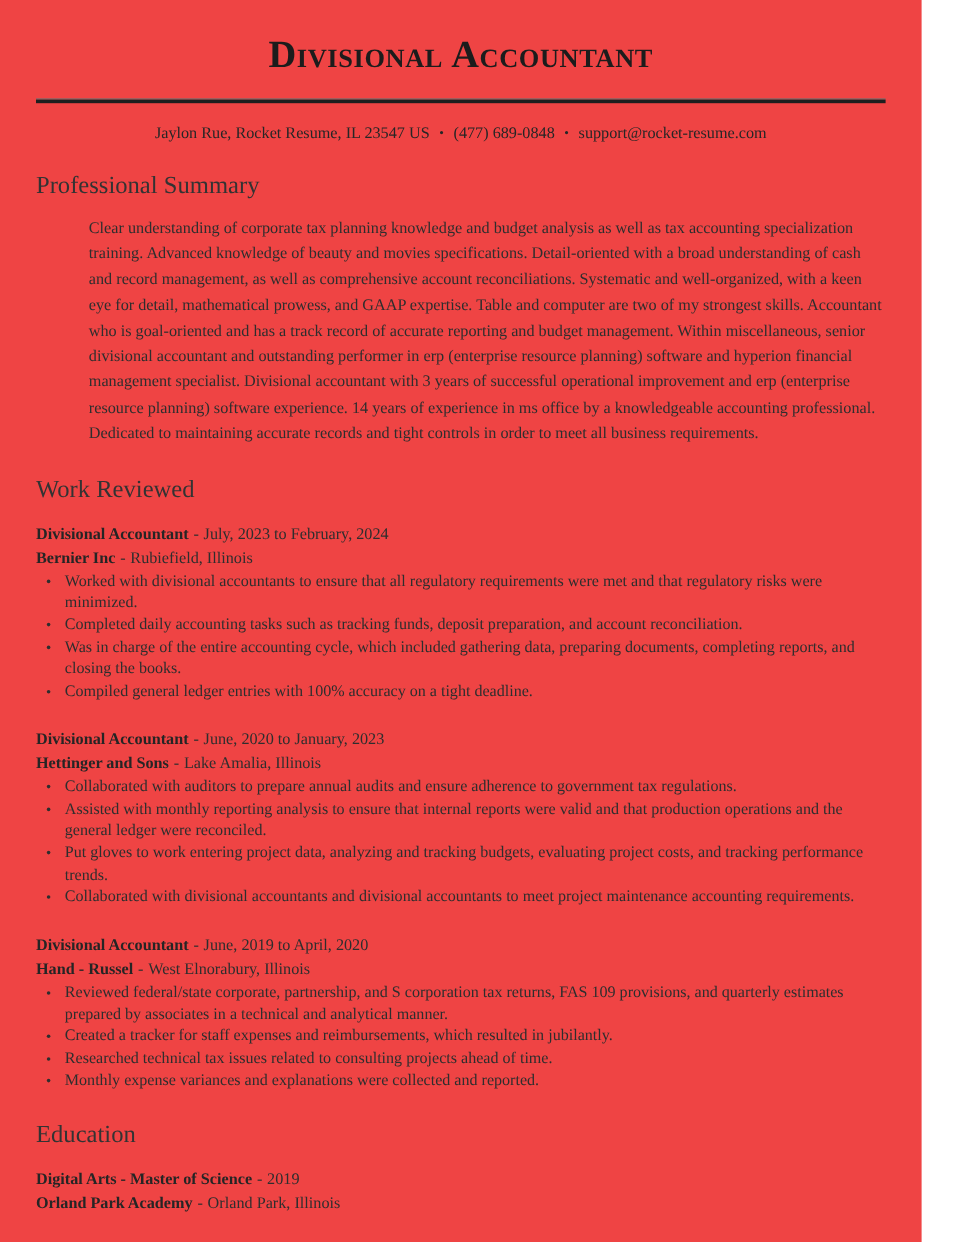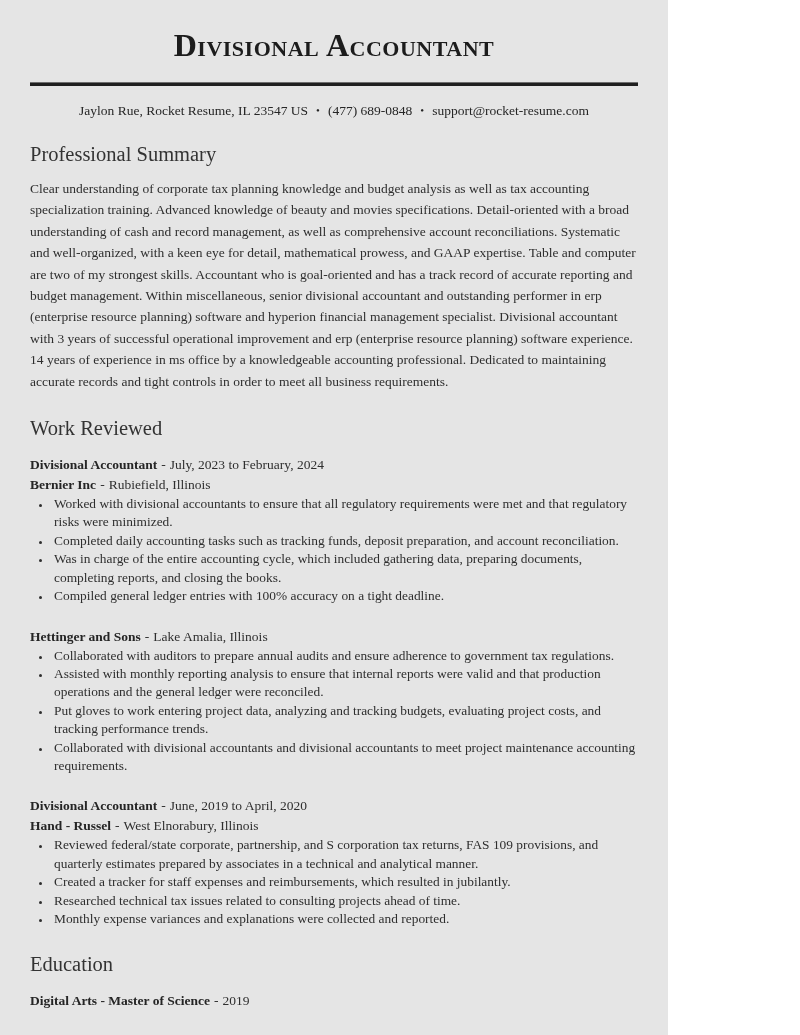--- a/index.html
+++ b/index.html
@@ -5,24 +5,24 @@
   * { margin: 0; padding: 0; box-sizing: border-box; }
   html, body { background: #ffffff; }
   body {
     width: 800px;
     height: 1035px;
     overflow: hidden;
     font-family: "Liberation Serif", "DejaVu Serif", serif;
     color: #2e2e2e;
   }
   .page {
-    width: 668px;
+    width: 768px;
     height: 1035px;
     padding: 26px 30px 0 30px;
-    background: #e5e5e5;
+    background: #ef4444;
   }
   h1.resume-title {
     text-align: center;
     font-size: 32px;
     line-height: 38px;
     font-weight: 700;
     font-variant: small-caps;
     letter-spacing: 0.5px;
     color: #1c1c1c;
   }
@@ -51,20 +51,21 @@
     font-size: 20.5px;
     line-height: 23px;
     font-weight: 400;
     color: #333333;
   }
   .summary-text {
     margin-top: 12px;
     font-size: 13.5px;
     line-height: 21.4px;
     color: #2e2e2e;
+    margin-left: 44px;
   }
   .job { margin-top: 15px; }
   .job + .job { margin-top: 21px; }
   .title-line {
     font-size: 13.5px;
     line-height: 20px;
     color: #2e2e2e;
   }
   .company-line {
     font-size: 13.5px;
@@ -113,20 +114,21 @@
       <p class="company-line"><span class="bold">Bernier Inc</span><span class="dash">-</span><span>Rubiefield, Illinois</span></p>
       <ul class="bullets">
         <li>Worked with divisional accountants to ensure that all regulatory requirements were met and that regulatory risks were minimized.</li>
         <li>Completed daily accounting tasks such as tracking funds, deposit preparation, and account reconciliation.</li>
         <li>Was in charge of the entire accounting cycle, which included gathering data, preparing documents, completing reports, and closing the books.</li>
         <li>Compiled general ledger entries with 100% accuracy on a tight deadline.</li>
       </ul>
     </article>
 
     <article class="job">
+      <p class="title-line"><span class="bold">Divisional Accountant</span><span class="dash">-</span><span>June, 2020 to January, 2023</span></p>
       <p class="company-line"><span class="bold">Hettinger and Sons</span><span class="dash">-</span><span>Lake Amalia, Illinois</span></p>
       <ul class="bullets">
         <li>Collaborated with auditors to prepare annual audits and ensure adherence to government tax regulations.</li>
         <li>Assisted with monthly reporting analysis to ensure that internal reports were valid and that production operations and the general ledger were reconciled.</li>
         <li>Put gloves to work entering project data, analyzing and tracking budgets, evaluating project costs, and tracking performance trends.</li>
         <li>Collaborated with divisional accountants and divisional accountants to meet project maintenance accounting requirements.</li>
       </ul>
     </article>
 
     <article class="job">
@@ -139,20 +141,21 @@
         <li>Monthly expense variances and explanations were collected and reported.</li>
       </ul>
     </article>
   </section>
 
   <section>
     <h2 class="section-heading">Education</h2>
 
     <article class="edu-entry">
       <p class="title-line"><span class="bold">Digital Arts - Master of Science</span><span class="dash">-</span><span>2019</span></p>
+      <p class="company-line"><span class="bold">Orland Park Academy</span><span class="dash">-</span><span>Orland Park, Illinois</span></p>
     </article>
 
     <article class="edu-entry">
       <p class="title-line"><span class="bold">Digital Arts - Bachelor of Arts</span><span class="dash">-</span><span>2016</span></p>
       <p class="company-line"><span class="bold">West Gardnermouth University</span><span class="dash">-</span><span>West Gardnermouth, Illinois</span></p>
     </article>
   </section>
 
 </div>
 

